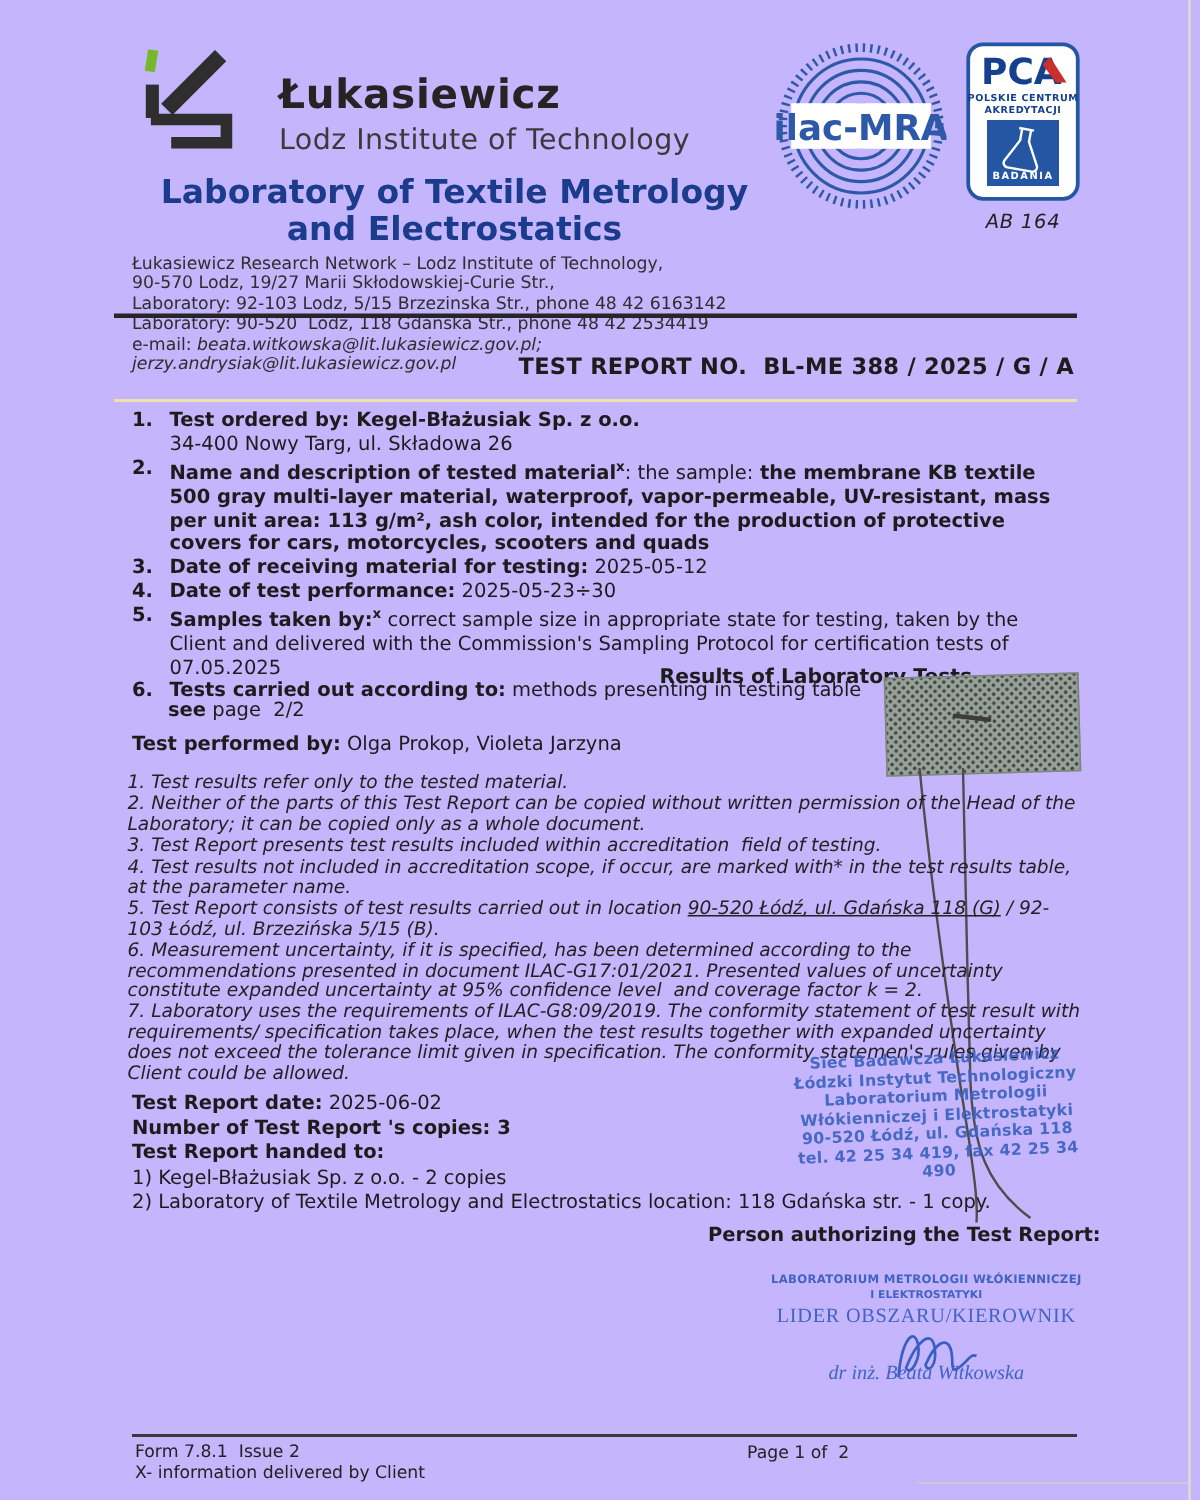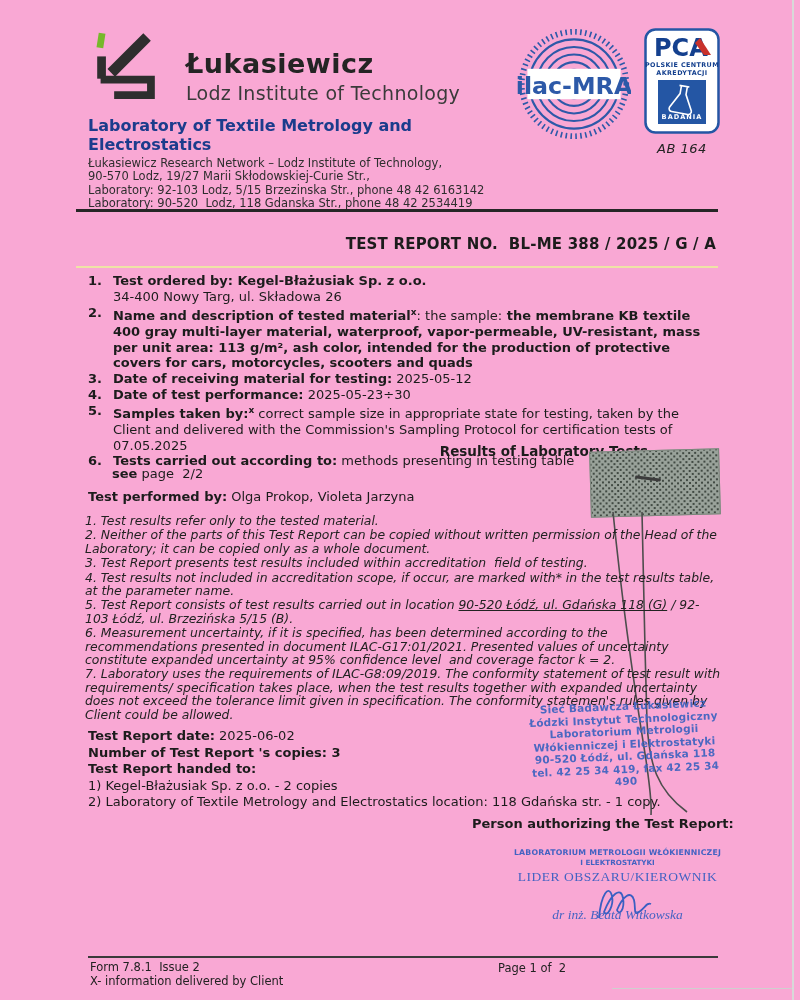--- a/index.html
+++ b/index.html
@@ -1,25 +1,25 @@
 <!DOCTYPE html>
 <html><head>
 <meta charset="utf-8">
 <style>
   html,body{margin:0;padding:0;background:#e9e9e9;}
-  .page{position:relative;width:800px;height:1000px;background:#f9a8d4;overflow:hidden;
+  .page{position:relative;width:800px;height:1000px;background:#c4b5fd;overflow:hidden;
         font-family:"DejaVu Sans","Liberation Sans",sans-serif;color:#1c1c1c;}
   
   .header{position:absolute;left:88px;top:30px;width:430px;}
   .brand-row{display:flex;align-items:flex-start;}
   .logo-svg{width:92px;height:78px;flex-shrink:0;}
   .brand-text{margin-left:6px;padding-top:18px;}
   .brand-name{font-size:27px;font-weight:bold;color:#242424;letter-spacing:.5px;}
   .brand-sub{font-size:19px;color:#3a3a3a;margin-top:3px;letter-spacing:.3px;}
-  .lab-name{font-size:16px;font-weight:bold;color:#1b3c8c;margin-top:8px;}
+  .lab-name{font-size:22px;font-weight:bold;color:#1b3c8c;margin-top:8px;text-align:center;}
   .addr{font-size:11.5px;color:#2e2e2e;line-height:13.4px;margin-top:3px;}
   .addr .em{font-style:italic;}
   
   .ilac{position:absolute;left:517px;top:27px;}
   .pca{position:absolute;left:644px;top:28px;width:76px;text-align:center;}
   .pca-num{font-size:13px;color:#222;margin-top:3px;letter-spacing:.5px;font-style:italic;}
   
   .rule-top{position:absolute;left:76px;top:209px;width:642px;height:3px;background:#262626;}
   .rule-yellow{position:absolute;left:76px;top:266px;width:642px;height:2px;background:#eee3a6;}
   .rule-foot{position:absolute;left:88px;top:956px;width:630px;height:2px;background:#3a3a3a;}
@@ -92,20 +92,21 @@
         <div class="brand-name">Łukasiewicz</div>
         <div class="brand-sub">Lodz Institute of Technology</div>
       </div>
     </div>
     <div class="lab-name">Laboratory of Textile Metrology and Electrostatics</div>
     <div class="addr">
       <div>Łukasiewicz Research Network – Lodz Institute of Technology,</div>
       <div>90-570 Lodz, 19/27 Marii Skłodowskiej-Curie Str.,</div>
       <div>Laboratory: 92-103 Lodz, 5/15 Brzezinska Str., phone 48 42 6163142</div>
       <div>Laboratory: 90-520&nbsp; Lodz, 118 Gdanska Str., phone 48 42 2534419</div>
+      <div><span>e-mail:</span><span class="em">&nbsp;beata.witkowska@lit.lukasiewicz.gov.pl;&nbsp; jerzy.andrysiak@lit.lukasiewicz.gov.pl</span></div>
     </div>
   </div>
 
   <div class="ilac">
     <svg viewBox="0 0 120 120" width="114" height="114">
       <g stroke="#2d59a8" fill="none">
         <circle cx="60" cy="60" r="55" stroke-width="6" stroke-dasharray="1.7,3.5"></circle>
         <circle cx="60" cy="60" r="47" stroke-width="2.2"></circle>
         <circle cx="60" cy="60" r="39" stroke-width="2.2"></circle>
         <circle cx="60" cy="60" r="31" stroke-width="2.2"></circle>
@@ -140,21 +141,21 @@
   <div class="rule-yellow"></div>
 
   <div class="list">
     <div class="li">
       <span class="num">1.</span>
       <div class="cont"><b>Test ordered by: Kegel-Błażusiak Sp. z o.o.</b><br>
         <span>34-400 Nowy Targ, ul. Składowa 26</span></div>
     </div>
     <div class="li">
       <span class="num">2.</span>
-      <div class="cont"><b>Name and description of tested material</b><sup>x</sup><span>: the sample:</span><b> the membrane KB textile 400 gray multi-layer material, waterproof, vapor-permeable, UV-resistant, mass per unit area: 113 g/m², ash color, intended for the production of protective covers for cars, motorcycles, scooters and quads</b></div>
+      <div class="cont"><b>Name and description of tested material</b><sup>x</sup><span>: the sample:</span><b> the membrane KB textile 500 gray multi-layer material, waterproof, vapor-permeable, UV-resistant, mass per unit area: 113 g/m², ash color, intended for the production of protective covers for cars, motorcycles, scooters and quads</b></div>
     </div>
     <div class="li">
       <span class="num">3.</span>
       <div class="cont"><b>Date of receiving material for testing:</b><span> 2025-05-12</span></div>
     </div>
     <div class="li">
       <span class="num">4.</span>
       <div class="cont"><b>Date of test performance:</b><span> 2025-05-23÷30</span></div>
     </div>
     <div class="li">

